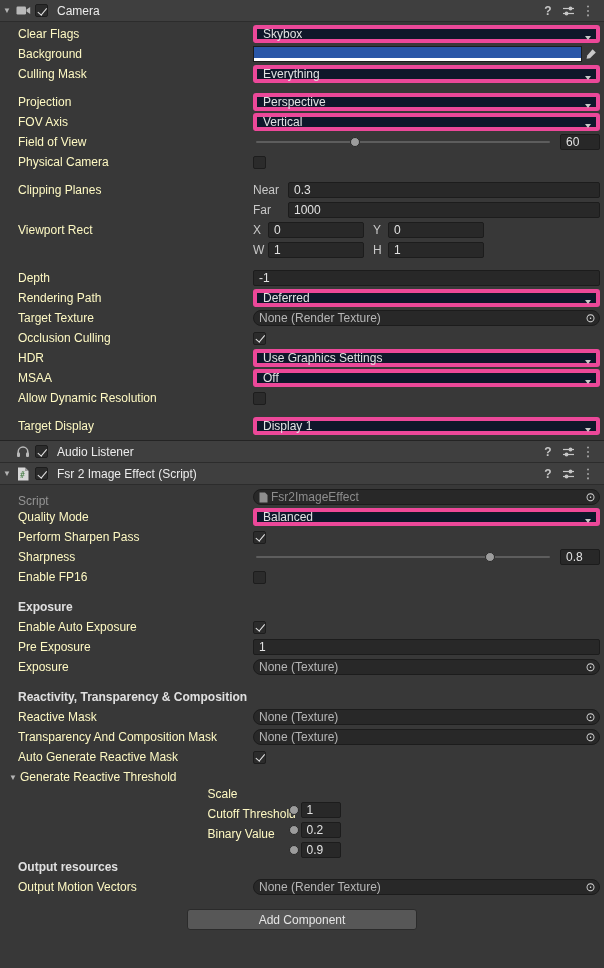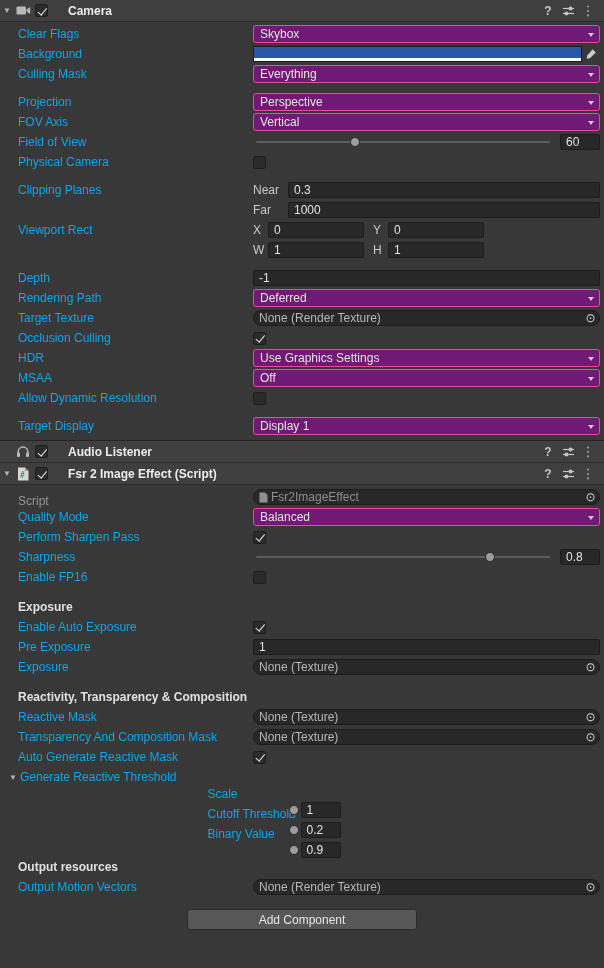--- a/index.html
+++ b/index.html
@@ -6,36 +6,36 @@
   html,body{margin:0;padding:0;}
   body{width:604px;height:968px;background:#383838;font-family:"Liberation Sans",sans-serif;font-size:12px;color:#c8c8c8;}
   .inspector{width:604px;height:968px;background:#383838;overflow:hidden;}
   .comp-header{height:22px;background:#3f3f3f;display:flex;align-items:center;border-bottom:1px solid #2c2c2c;}
   .divider{height:1px;background:#242424;}
   .fold{width:14px;flex:none;text-align:center;font-size:8px;color:#b4b4b4;cursor:pointer;}
   .comp-icon{width:18px;height:16px;flex:none;display:flex;align-items:center;justify-content:center;}
   .cb{width:13px;height:13px;flex:none;background:#2b2b2b;border:1px solid #1d1d1d;border-radius:2px;position:relative;cursor:pointer;}
   .cb.on::after{content:"";position:absolute;left:3.5px;top:0.5px;width:3.5px;height:7.5px;border:solid #e4e4e4;border-width:0 1.7px 1.7px 0;transform:rotate(40deg);}
   .hdr-cb{margin:0 4px 0 3px;}
-  .comp-title{font-weight:bold;color:#ececec;margin-left:16px;flex:1;white-space:nowrap;overflow:hidden;}
+  .comp-title{font-weight:normal;color:#ececec;margin-left:5px;flex:1;white-space:nowrap;overflow:hidden;}
   .hdr-btns{display:flex;align-items:center;flex:none;padding-right:6px;}
   .hdr-btn{width:20px;height:20px;display:flex;align-items:center;justify-content:center;color:#c6c6c6;cursor:pointer;}
   .help-glyph{font-size:12px;font-weight:bold;}
   .menu-glyph{font-size:13px;}
   .body{padding:2px 0 4px 0;}
   .row{display:flex;align-items:center;height:20px;padding:0 4px 0 18px;}
-  .row .lbl{width:235px;flex:none;white-space:nowrap;overflow:hidden;color:#0ea5e9;}
+  .row .lbl{width:235px;flex:none;white-space:nowrap;overflow:hidden;color:#fef9c3;}
   .row .lbl.dim{color:#949494;margin-top:7px;}
   .row.indent1{padding-left:34px;flex-direction:column;}
   .row.indent1 .lbl{width:219px;}
   .row.section .lbl{font-weight:bold;color:#e0e0e0;width:auto;}
   .row.foldrow{padding-left:6px;}
   .row.foldrow .lbl{width:auto;}
   .ctrl{flex:1;display:flex;align-items:center;min-width:0;}
-  .dd{flex:1;height:18px;background:#701a75;border:1px solid #ec4899;border-radius:3px;display:flex;align-items:center;padding:0 16px 0 6px;color:#e2e2e2;position:relative;min-width:0;cursor:pointer;}
+  .dd{flex:1;height:18px;background:#0f172a;border:4px solid #ec4899;border-radius:3px;display:flex;align-items:center;padding:0 16px 0 6px;color:#e2e2e2;position:relative;min-width:0;cursor:pointer;}
   .dd .txt{white-space:nowrap;overflow:hidden;text-overflow:ellipsis;}
   .dd .caret{position:absolute;right:5px;top:7px;width:0;height:0;border-left:3.5px solid transparent;border-right:3.5px solid transparent;border-top:4px solid #c9c9c9;}
   .tf{height:16px;background:#282828;border:1px solid #1c1c1c;border-radius:2px;display:flex;align-items:center;padding:0 5px;color:#e2e2e2;cursor:text;}
   .tf.grow{flex:1;}
   .tf.num{width:40px;flex:none;}
   .tf.vf{width:96px;flex:none;margin-right:9px;}
   .obj{flex:1;height:16px;background:#282828;border:1px solid #1c1c1c;border-radius:8px;display:flex;align-items:center;padding:0 17px 0 5px;color:#b6b6b6;position:relative;cursor:pointer;min-width:0;}
   .obj .objtxt{white-space:nowrap;overflow:hidden;text-overflow:ellipsis;}
   .obj .objtxt.dim{color:#8d8d8d;}
   .obj .pick{position:absolute;right:1px;top:0;height:100%;width:15px;display:flex;align-items:center;justify-content:center;color:#cfcfcf;font-size:12px;cursor:pointer;}

